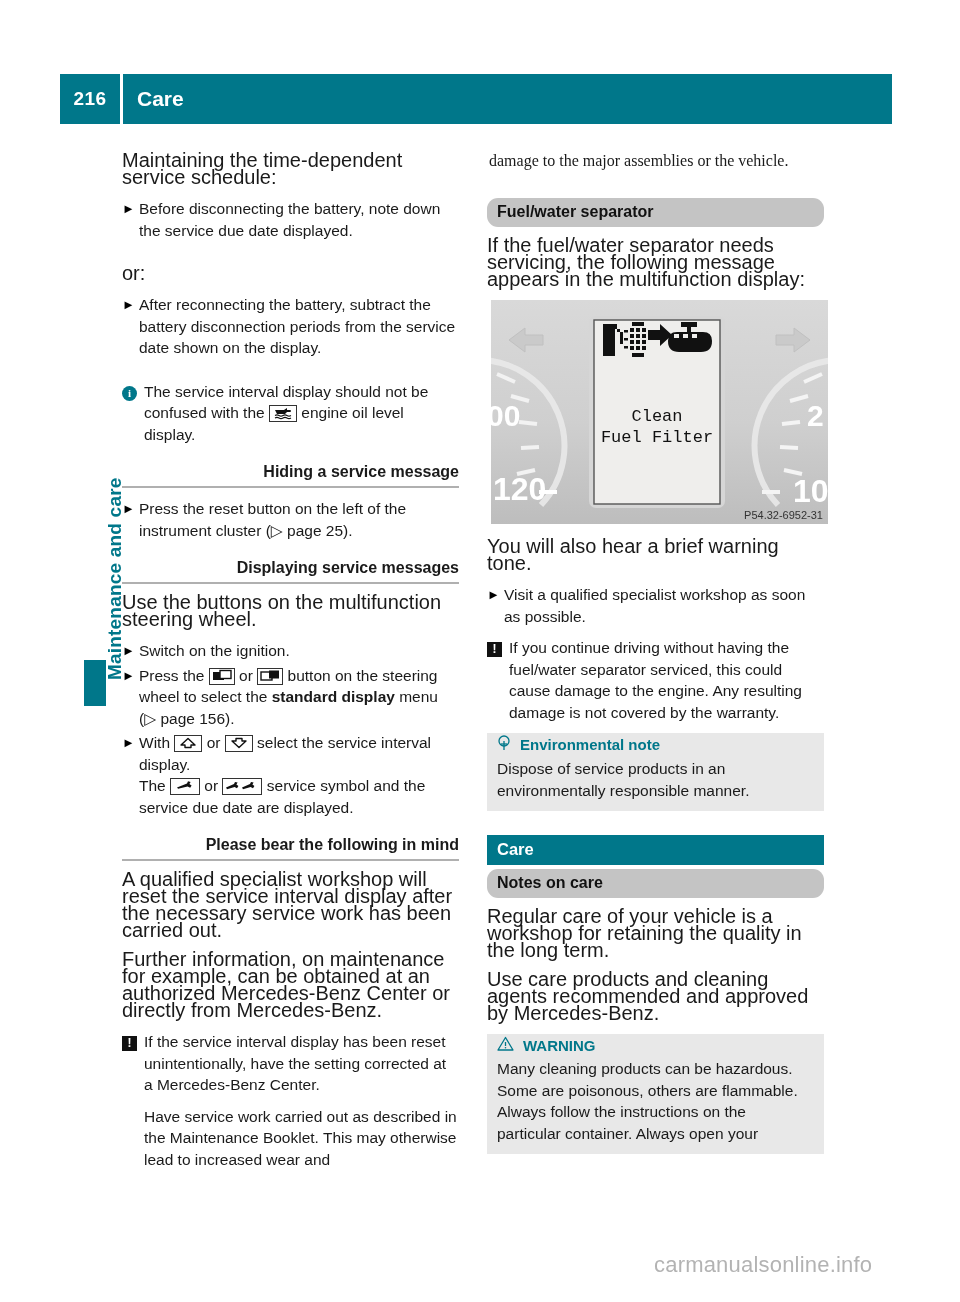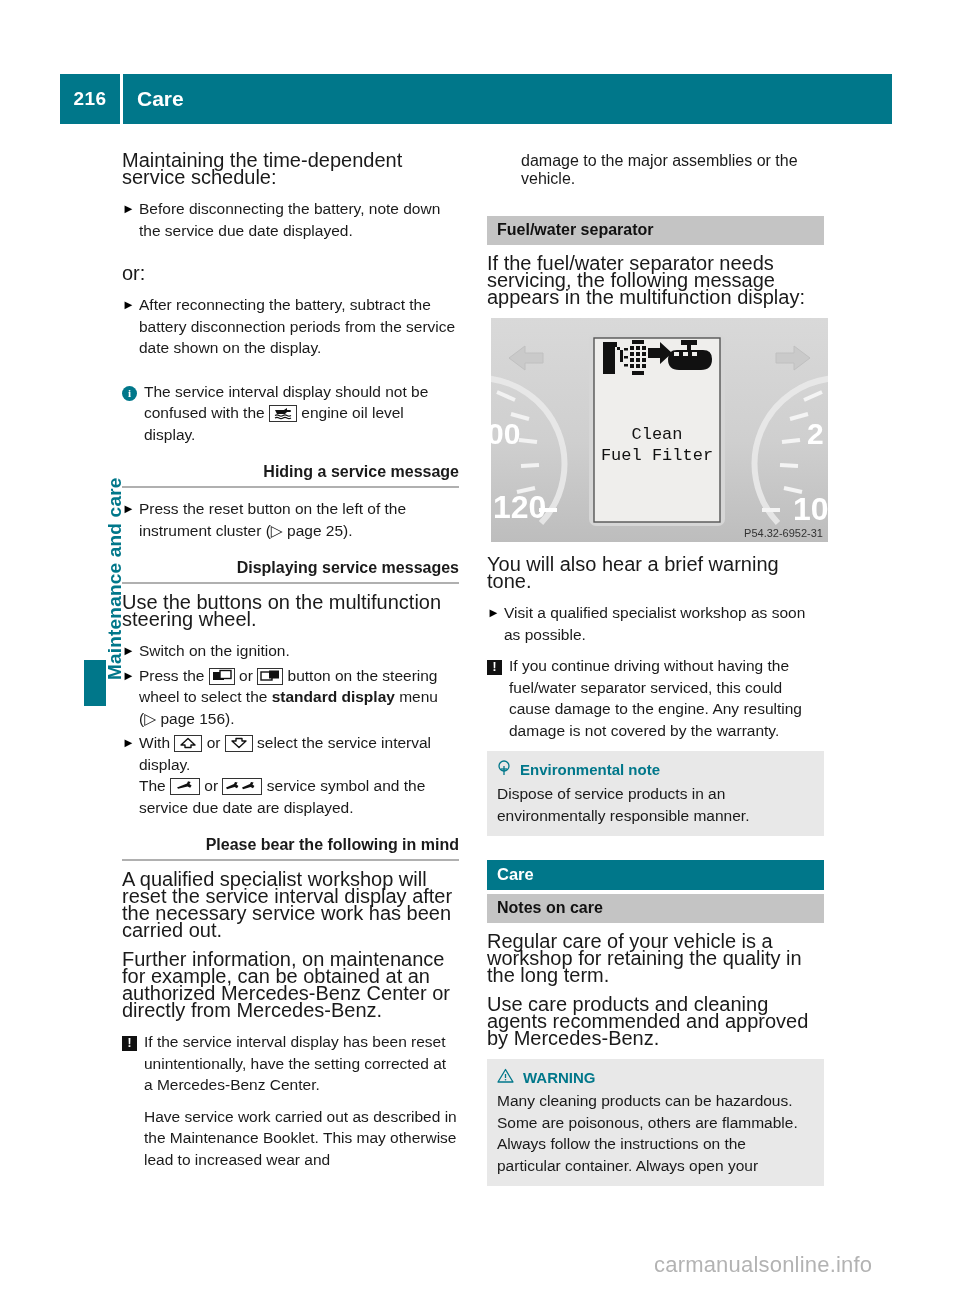--- a/index.html
+++ b/index.html
@@ -56,21 +56,21 @@
   .col-right { left:487px; }
 
   p, .para { margin:0 0 12px 0; font-size:20px; line-height:17px; }
 
   
   .li { display:flex; margin:0 0 3px 0; font-size:15.5px; line-height:21.5px; }
   .li-mark {
     flex:0 0 auto; width:17px; color:#000; font-size:13px; line-height:21.5px;
   }
   .li-body { flex:1 1 auto; }
-  .li-cont { margin-left:34px; }
+  .li-cont { margin-left:2px;font-family:Liberation Serif, serif; }
   .spacer-sm { height:9px; }
   .spacer-md { height:16px; }
   .spacer-lg { height:24px; }
 
   
   .h3 {
     font-size:16px; font-weight:bold; margin:16px 0 0 0;
     padding-bottom:4px; border-bottom:2px solid #b0b0b0;
     line-height:21px;
     text-align:right;
@@ -80,25 +80,25 @@
   
   .band-teal {
     background:#00778a; color:#ffffff;
     font-weight:bold; font-size:16.5px;
     padding:5px 10px 6px 10px; margin:0 0 4px 0;
   }
   
   .band-grey {
     background:#c4c4c4; color:#111;
     font-weight:bold; font-size:16px;
-    padding:5px 10px 6px 10px; margin:0 0 10px 0;
-  }
-
-  
-  .notebox { background:#e8e8e8; padding:9px 10px 10px 10px; margin:4px 0 0 0; }
+    padding:5px 10px 6px 10px; margin:0 0 10px 0;border-radius:11px;
+  }
+
+  
+  .notebox { background:#e8e8e8; padding:2px 10px 10px 10px; margin:4px 0 0 0; }
   .notebox-title {
     color:#00778a; font-weight:bold; font-size:15px;
     display:flex; align-items:center; gap:9px; margin-bottom:4px;
   }
   .notebox-body { font-size:15.5px; line-height:21.5px; }
 
   
   .hangnote { display:flex; margin:10px 0 10px 0; }
   .hangnote-ico { flex:0 0 auto; width:22px; padding-top:2px; }
   .hangnote-txt { flex:1 1 auto; font-size:15.5px; line-height:21.5px; }

